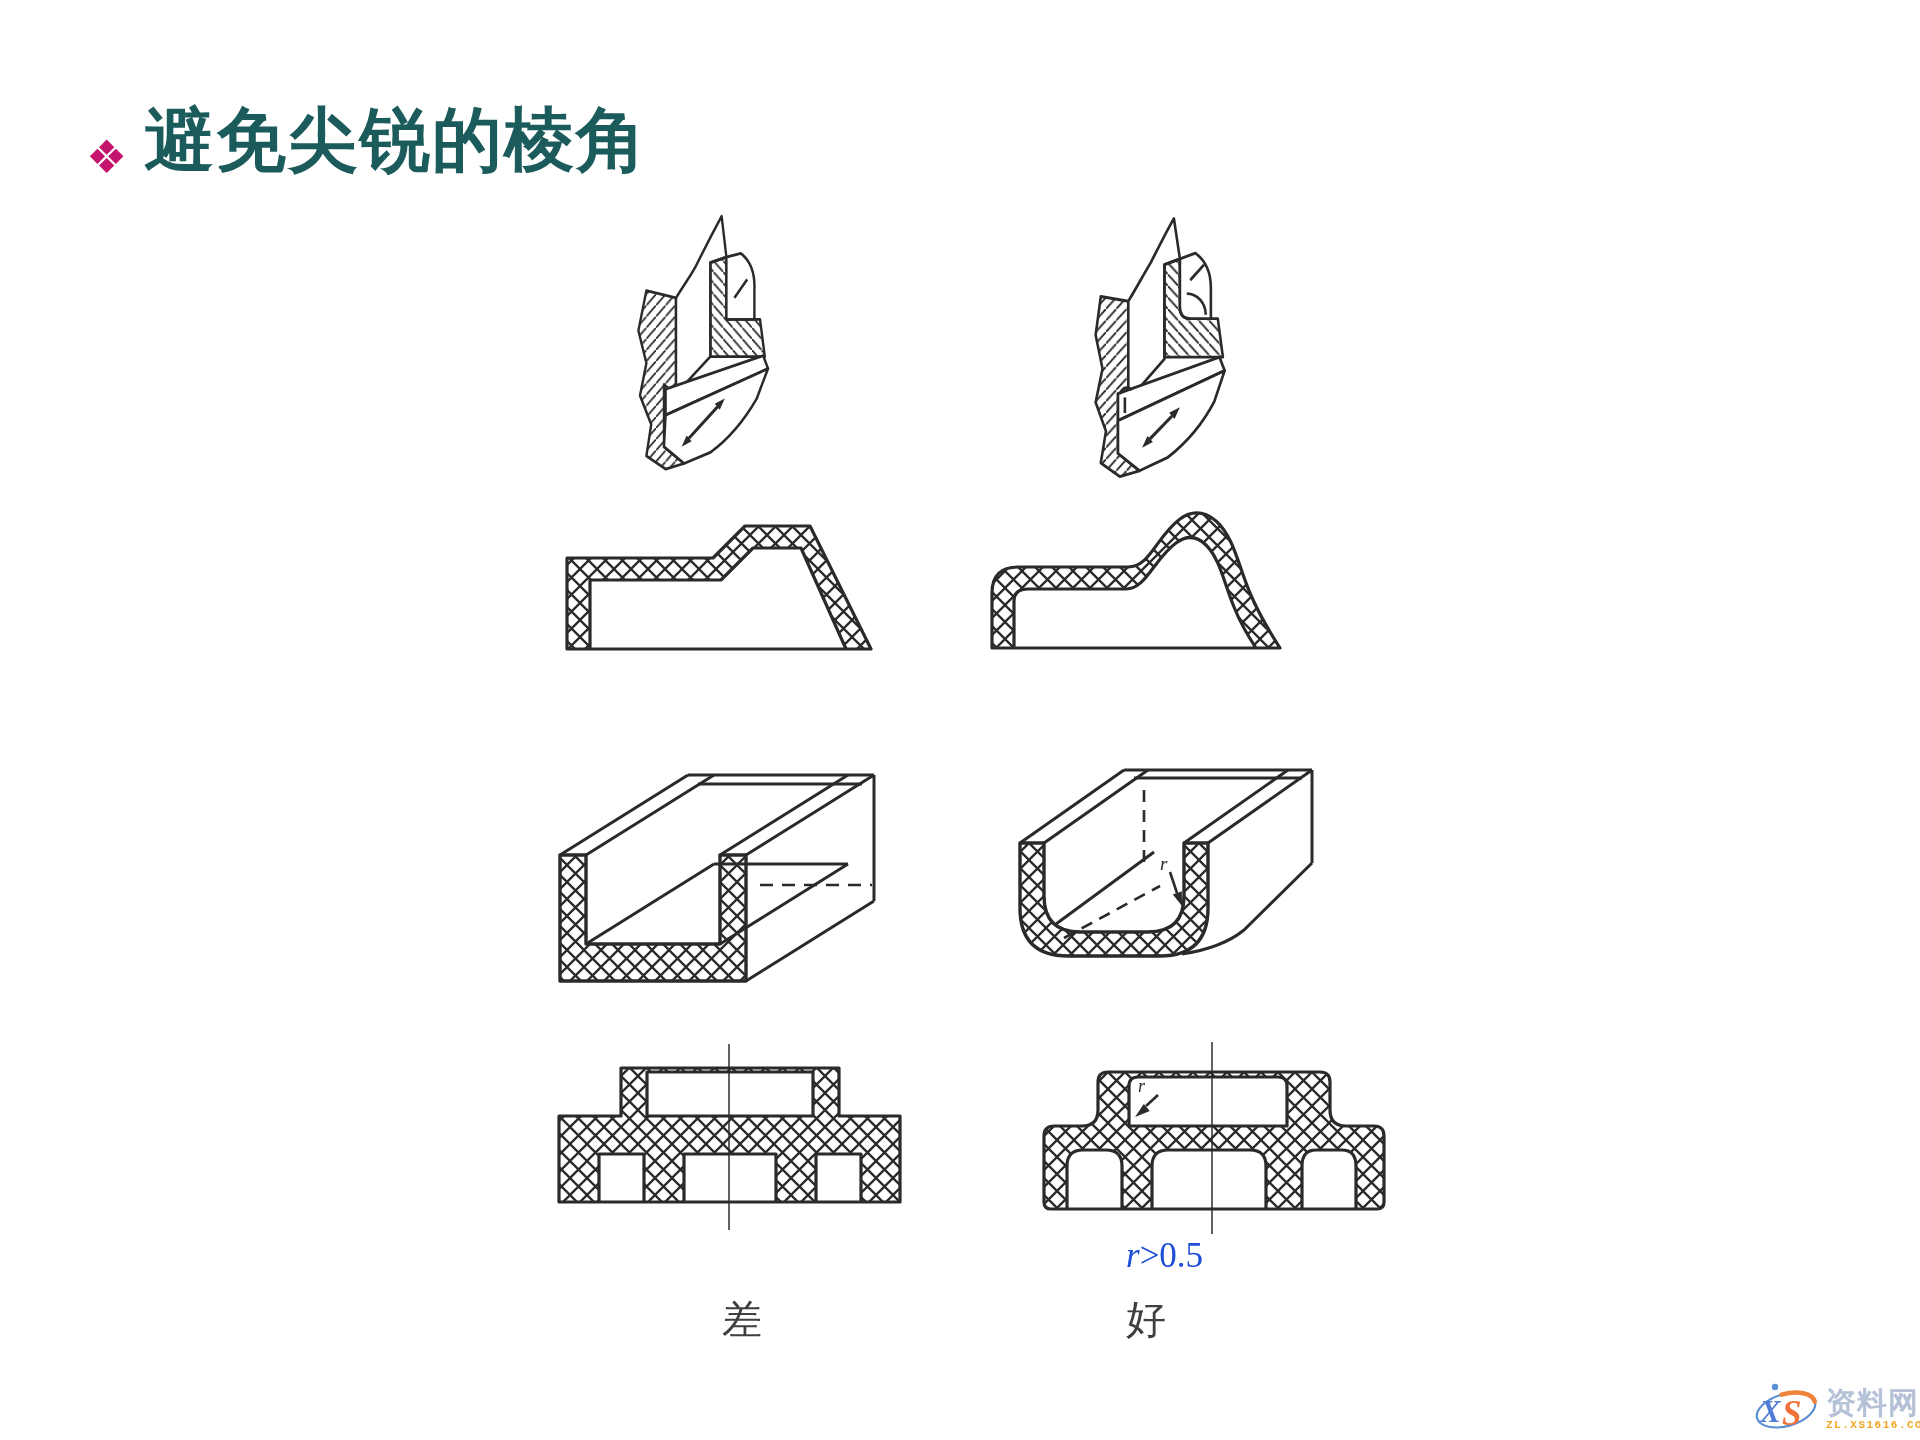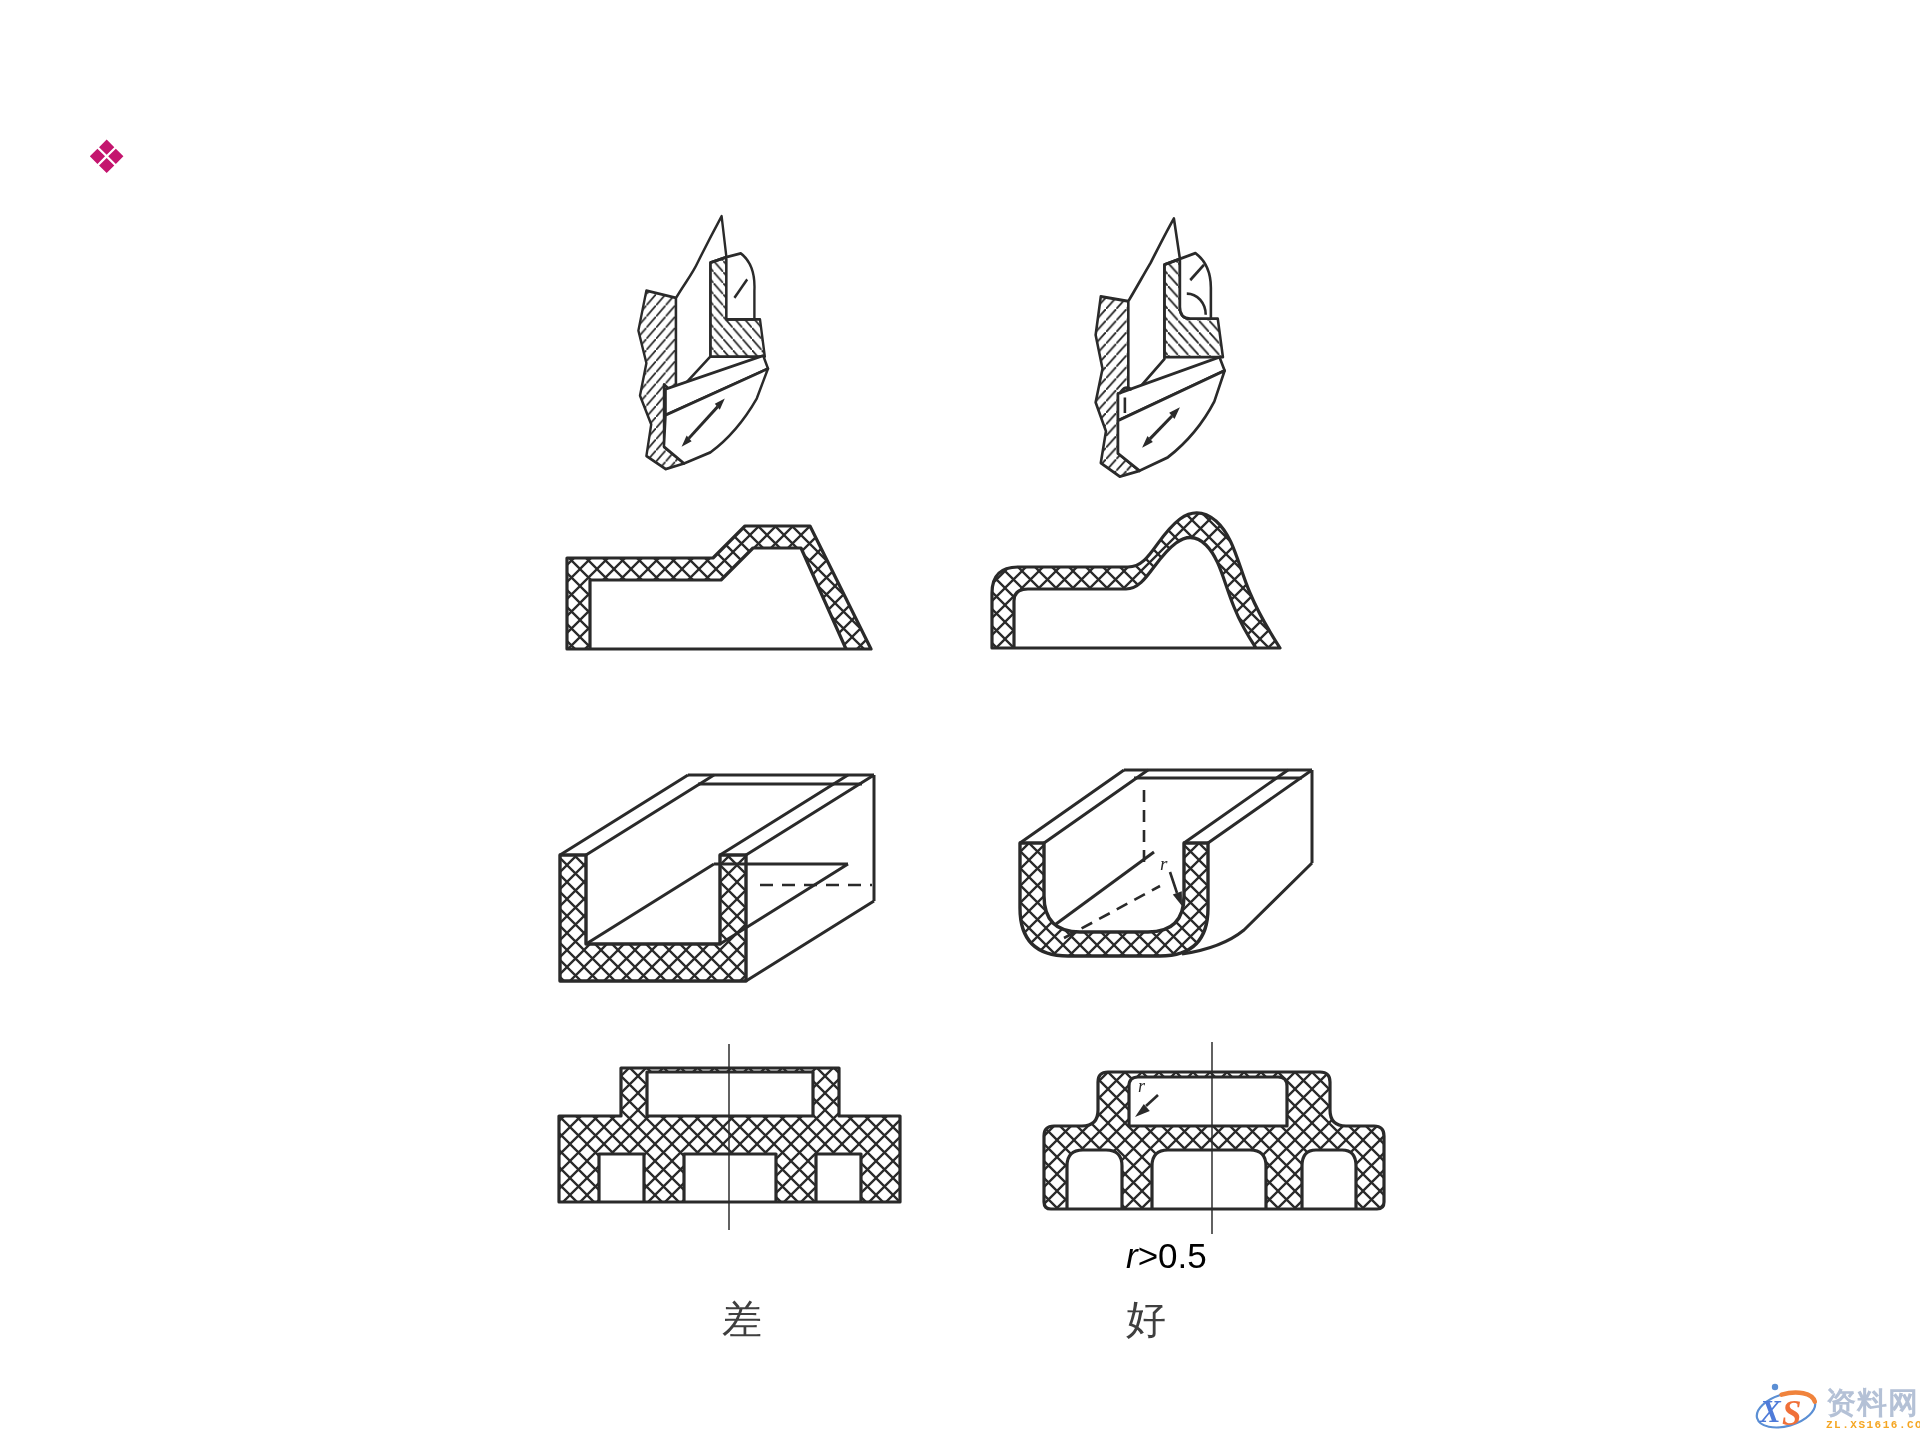--- a/index.html
+++ b/index.html
@@ -18,22 +18,22 @@
     font-family:"Liberation Sans",sans-serif;white-space:nowrap;
   }
   
   .fig{position:absolute;}
   svg{display:block;overflow:visible;}
   .cap{
     position:absolute;font-size:40px;color:#3f3f3f;
     font-family:"Liberation Sans",sans-serif;
   }
   .rnote{
-    position:absolute;left:1126px;top:1236px;font-size:35px;color:#000000;
-    font-family:Liberation Sans, sans-serif;
+    position:absolute;left:1126px;top:1236px;font-size:35px;color:#1d4ed8;
+    font-family:Liberation Serif, serif;
   }
   .rnote .rsym{font-style:italic;}
   
   .watermark{
     position:absolute;left:1748px;top:1380px;display:flex;align-items:center;
   }
   .wm-text{margin-left:2px;}
   .wm-name{
     font-size:30px;font-weight:bold;color:#b4c1d6;line-height:1.0;
     letter-spacing:1px;
@@ -56,20 +56,21 @@
       <pattern id="dg1" width="12" height="12" patternUnits="userSpaceOnUse">
         <path d="M0,0 L12,12" stroke="#2a2a2a" stroke-width="2" fill="none"></path>
       </pattern>
       <pattern id="dg2" width="12" height="12" patternUnits="userSpaceOnUse">
         <path d="M0,12 L12,0" stroke="#2a2a2a" stroke-width="2" fill="none"></path>
       </pattern>
     </defs>
   </svg>
 
   <span class="bullet">❖</span>
+  <h1 class="page-title">避免尖锐的棱角</h1>
 
   <svg class="fig" style="left:608px;top:205px" width="240" height="265" viewBox="0 0 300 285" preserveAspectRatio="none">
     <g stroke="#2a2a2a" stroke-width="3" stroke-linejoin="round" fill="none">
       <path fill="url(#dg2)" d="M48,92 L85,100 L85,205 L70,193 L70,260 L95,278 L72,284 L48,270 L54,236 L40,205 L48,170 L38,135 Z"></path>
       <path fill="#ffffff" d="M85,100 C95,85 105,75 112,62 C120,48 132,28 142,12 L148,56 L128,62 L128,163 L85,203 Z"></path>
       <path fill="url(#dg1)" d="M128,62 L148,56 L148,123 L190,123 L196,163 L128,163 Z"></path>
       <path fill="#ffffff" d="M148,56 L166,52 C178,60 184,74 183,92 L183,123 L148,123 Z"></path>
       <path d="M158,100 L174,80"></path>
       <path fill="#ffffff" d="M72,198 L194,162 L200,176 L72,226 Z"></path>
       <path fill="#ffffff" d="M72,226 L200,176 L186,208 C170,232 150,252 128,266 L95,278 L70,260 Z"></path>

